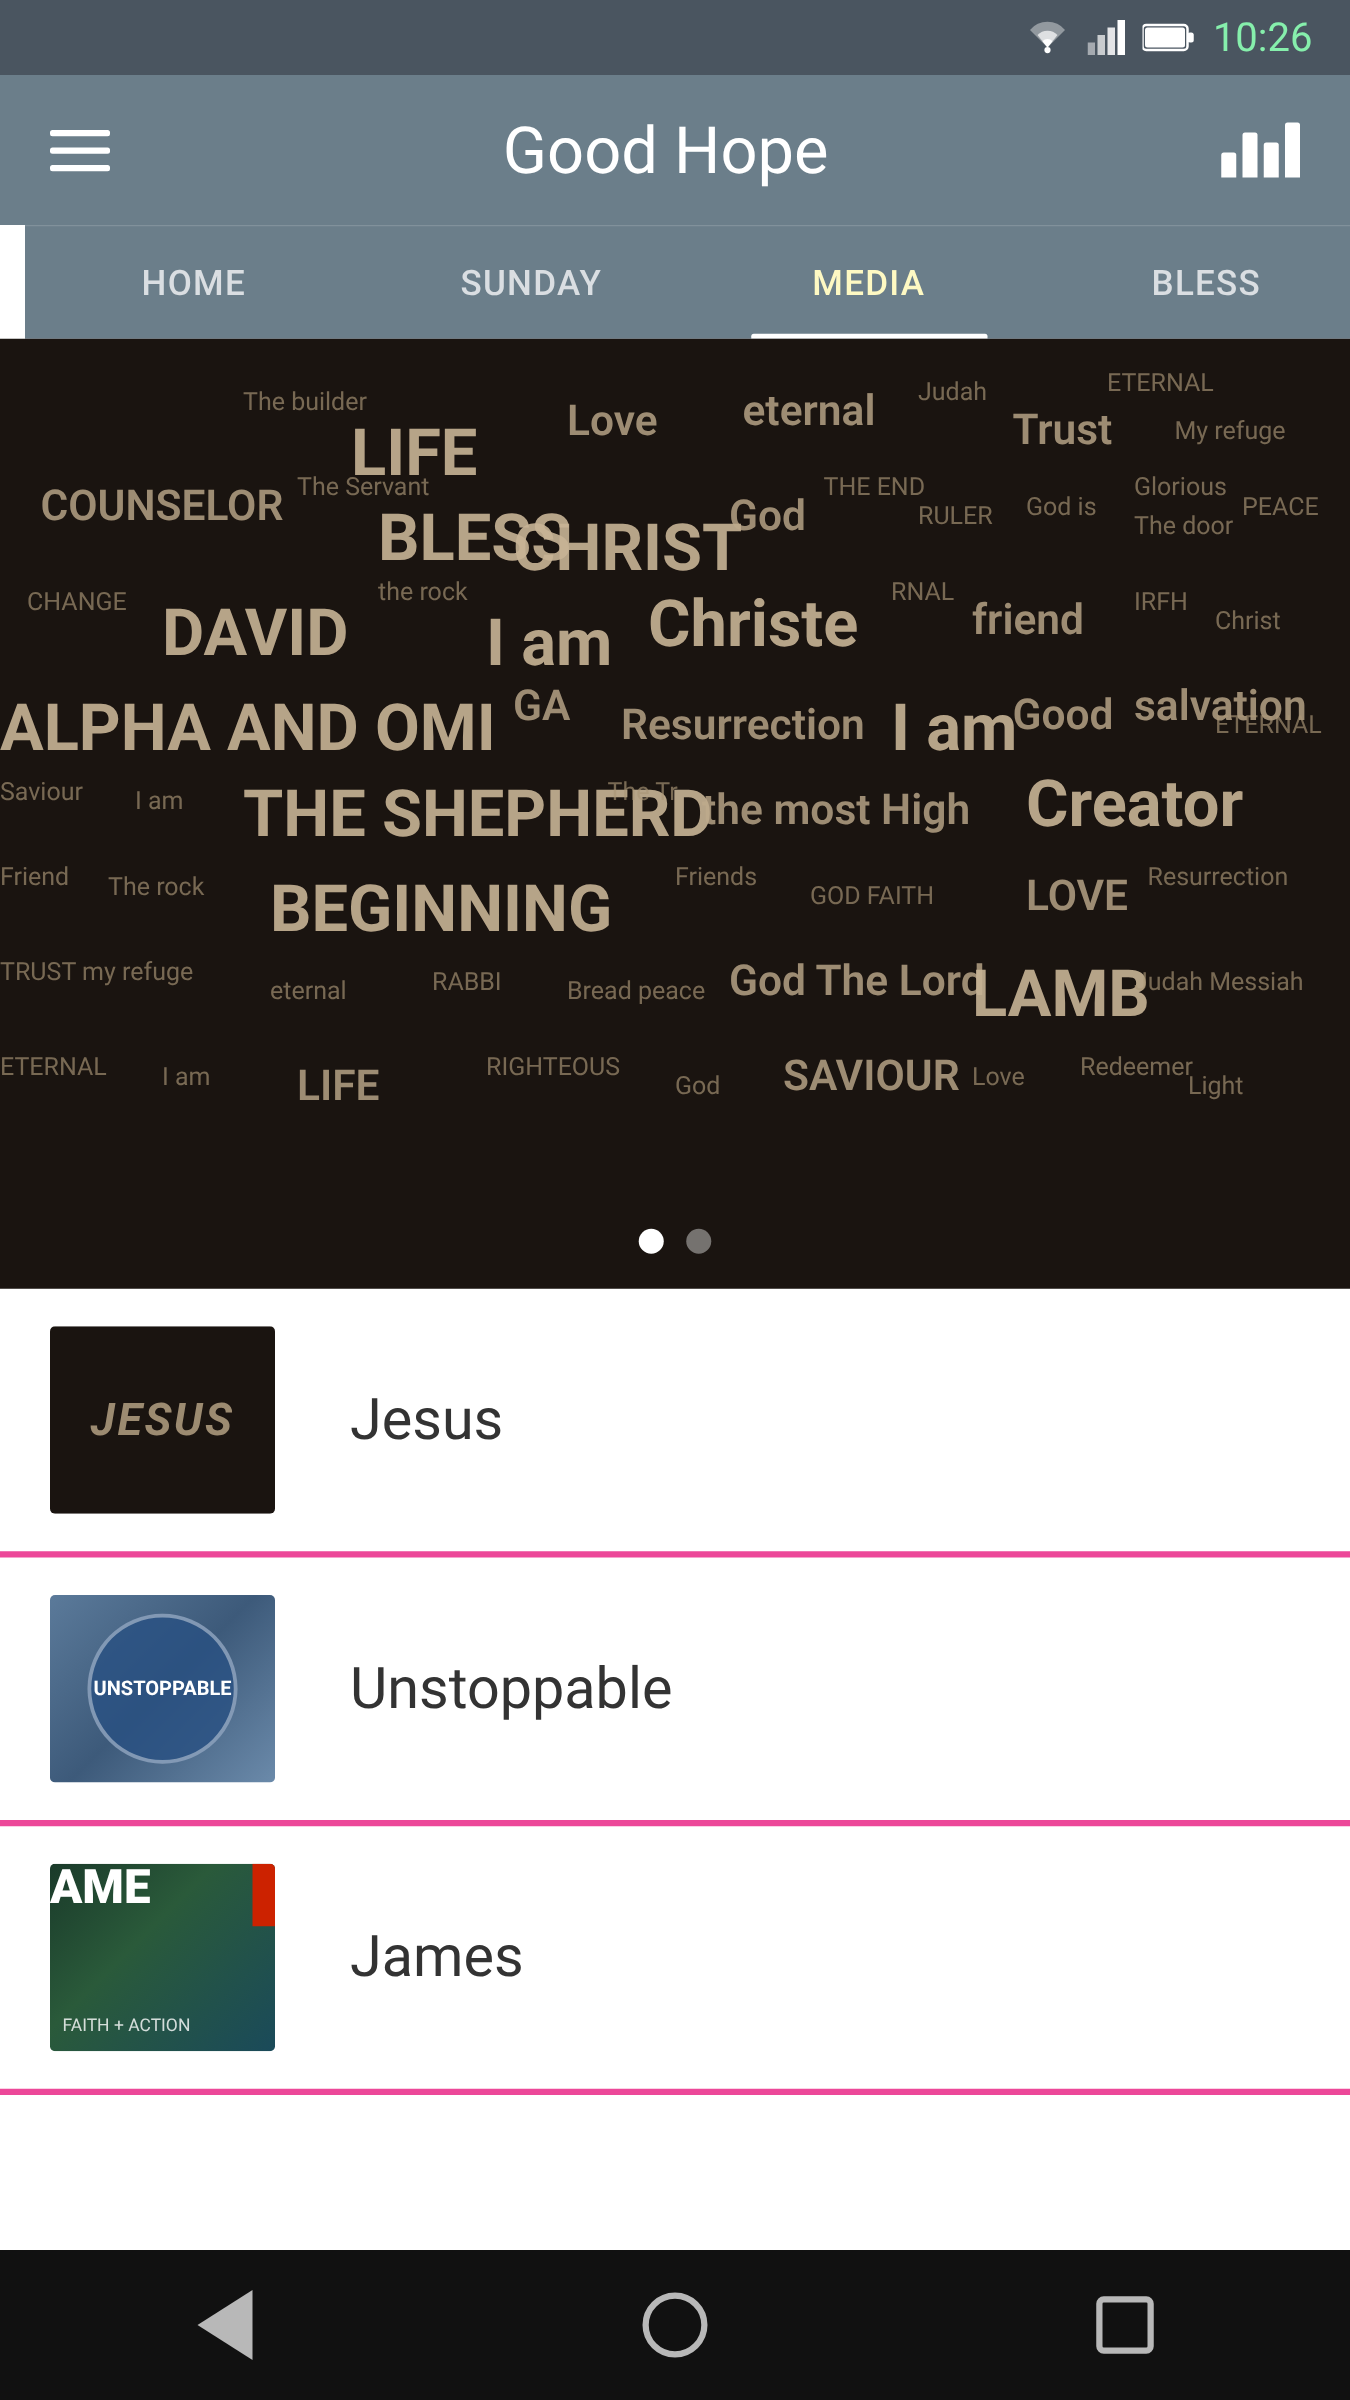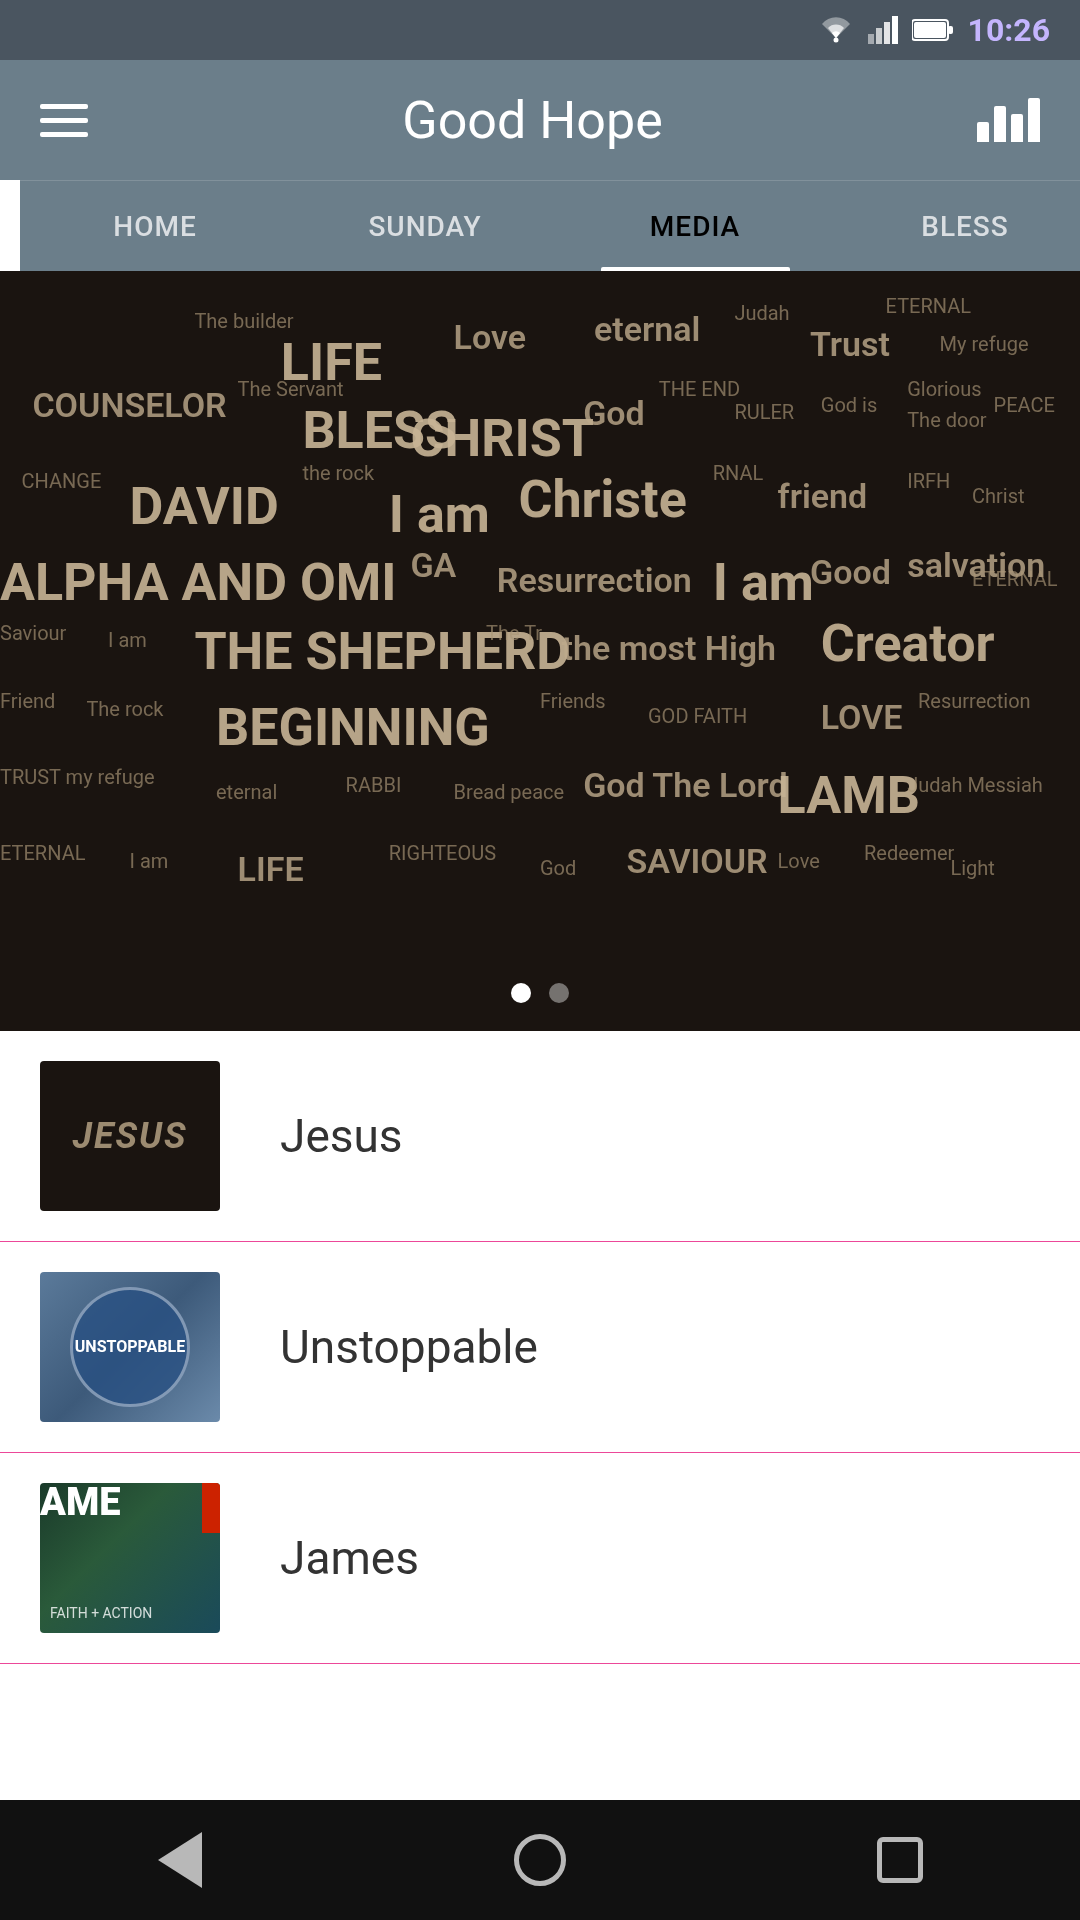--- a/index.html
+++ b/index.html
@@ -25,23 +25,23 @@
       gap: 16px;
     }
 
     .status-icons {
       display: flex;
       align-items: center;
       gap: 14px;
     }
 
     .status-time {
-      color: #c4b5fd;
+      color: #86efac;
       font-size: 32px;
-      font-weight: 700;
+      font-weight: 400;
     }
 
     
     .header {
       width: 100%;
       height: 120px;
       background: #6b7e8a;
       display: flex;
       align-items: center;
       justify-content: space-between;
@@ -101,21 +101,21 @@
       justify-content: center;
       color: rgba(255,255,255,0.75);
       font-size: 28px;
       font-weight: 500;
       letter-spacing: 1px;
       cursor: pointer;
       position: relative;
     }
 
     .nav-tab.active {
-      color: #000000;
+      color: #fef9c3;
     }
 
     .nav-tab.active::after {
       content: '';
       position: absolute;
       bottom: 0;
       left: 15%;
       width: 70%;
       height: 4px;
       background: #fff;
@@ -193,21 +193,21 @@
     
     .media-list {
       width: 100%;
       background: #fff;
     }
 
     .media-item {
       display: flex;
       align-items: center;
       padding: 30px 40px;
-      border-bottom: 1px solid #ec4899;
+      border-bottom: 5px solid #ec4899;
       cursor: pointer;
       min-height: 190px;
     }
 
     .media-thumbnail {
       width: 180px;
       height: 150px;
       border-radius: 4px;
       overflow: hidden;
       flex-shrink: 0;

